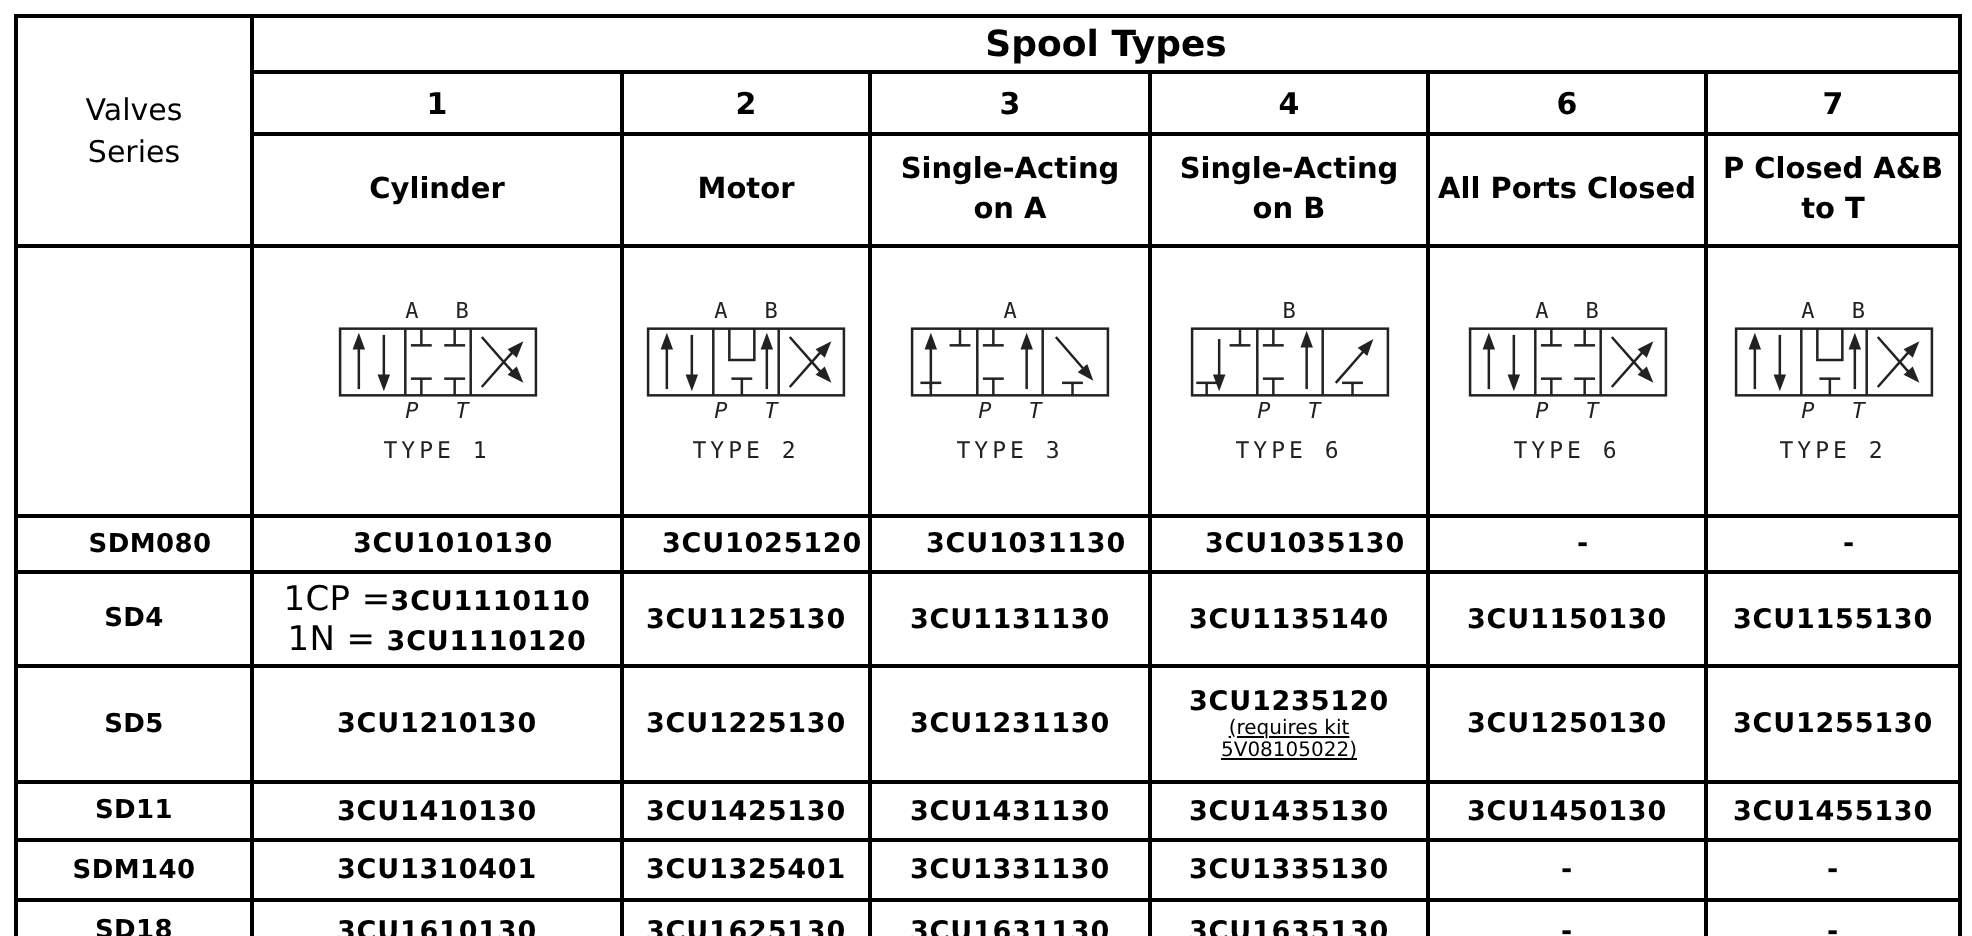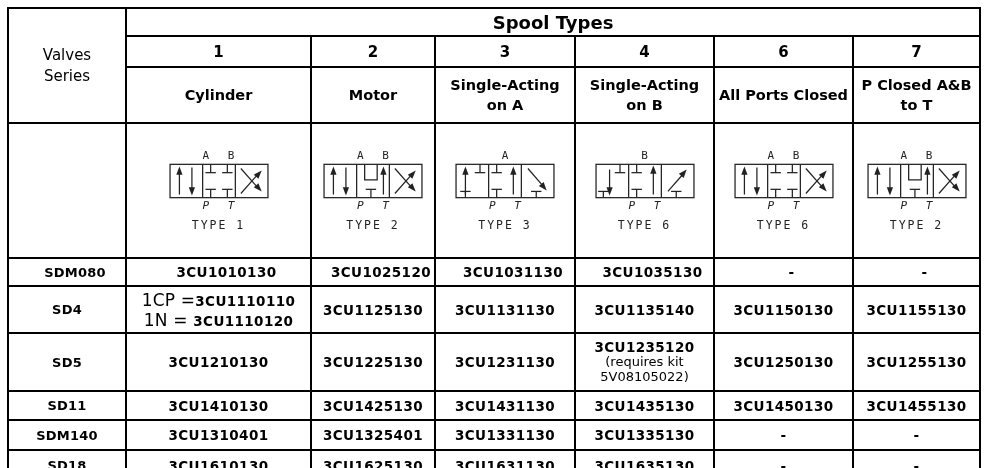--- a/index.html
+++ b/index.html
@@ -7,21 +7,21 @@
   table.spool{border-collapse:collapse;table-layout:fixed;margin:7px 0 0 7px;width:972px;}
   table.spool td{border:2px solid #000;text-align:center;vertical-align:middle;padding:0 2px;overflow:hidden;}
   td.corner{font-size:15px;font-weight:normal;line-height:1.35;border-radius:20px;}
   td.spool-title{font-size:18px;font-weight:bold;height:26px;}
   tr.r-num td{font-size:15px;font-weight:bold;height:29px;}
   tr.r-name td{font-size:14.5px;font-weight:bold;height:54px;line-height:1.4;}
   tr.r-diagram td{height:133px;}
   td.series{font-size:13px;font-weight:bold;letter-spacing:.2px;}
   .code{font-size:13.5px;font-weight:bold;letter-spacing:.4px;white-space:nowrap;}
   .prefix{font-size:17px;font-weight:normal;letter-spacing:.2px;white-space:nowrap;}
-  .note{font-size:13px;font-weight:normal;line-height:1.15;}
+  .note{font-size:10px;font-weight:normal;line-height:1.15;text-decoration:underline;}
   tr.r-sdm080 td{height:26px;padding-left:18px;} tr.r-sd4 td{height:45px;} tr.r-sd5 td{height:56px;}
   tr.r-sd11 td{height:27px;} tr.r-sdm140 td{height:28px;} tr.r-sd18 td{height:29px;}
   
   .valve{display:flex;flex-direction:column;align-items:center;line-height:1;}
   .port-label{font-family:"DejaVu Sans Mono","Liberation Mono",monospace;font-size:11px;letter-spacing:6px;color:#222;margin-bottom:2px;padding-left:6px;}
   .port-label.bottom{margin:1px 0 0 0;font-style:italic;}
   .valve-caption{font-family:"DejaVu Sans Mono","Liberation Mono",monospace;font-size:11.5px;letter-spacing:2px;color:#222;margin-top:9px;}
   .valve svg{display:block;}
   .valve svg line,.valve svg rect,.valve svg polyline{stroke:#222;stroke-width:1.2;fill:none;}
   .valve svg polygon{fill:#222;stroke:none;}

